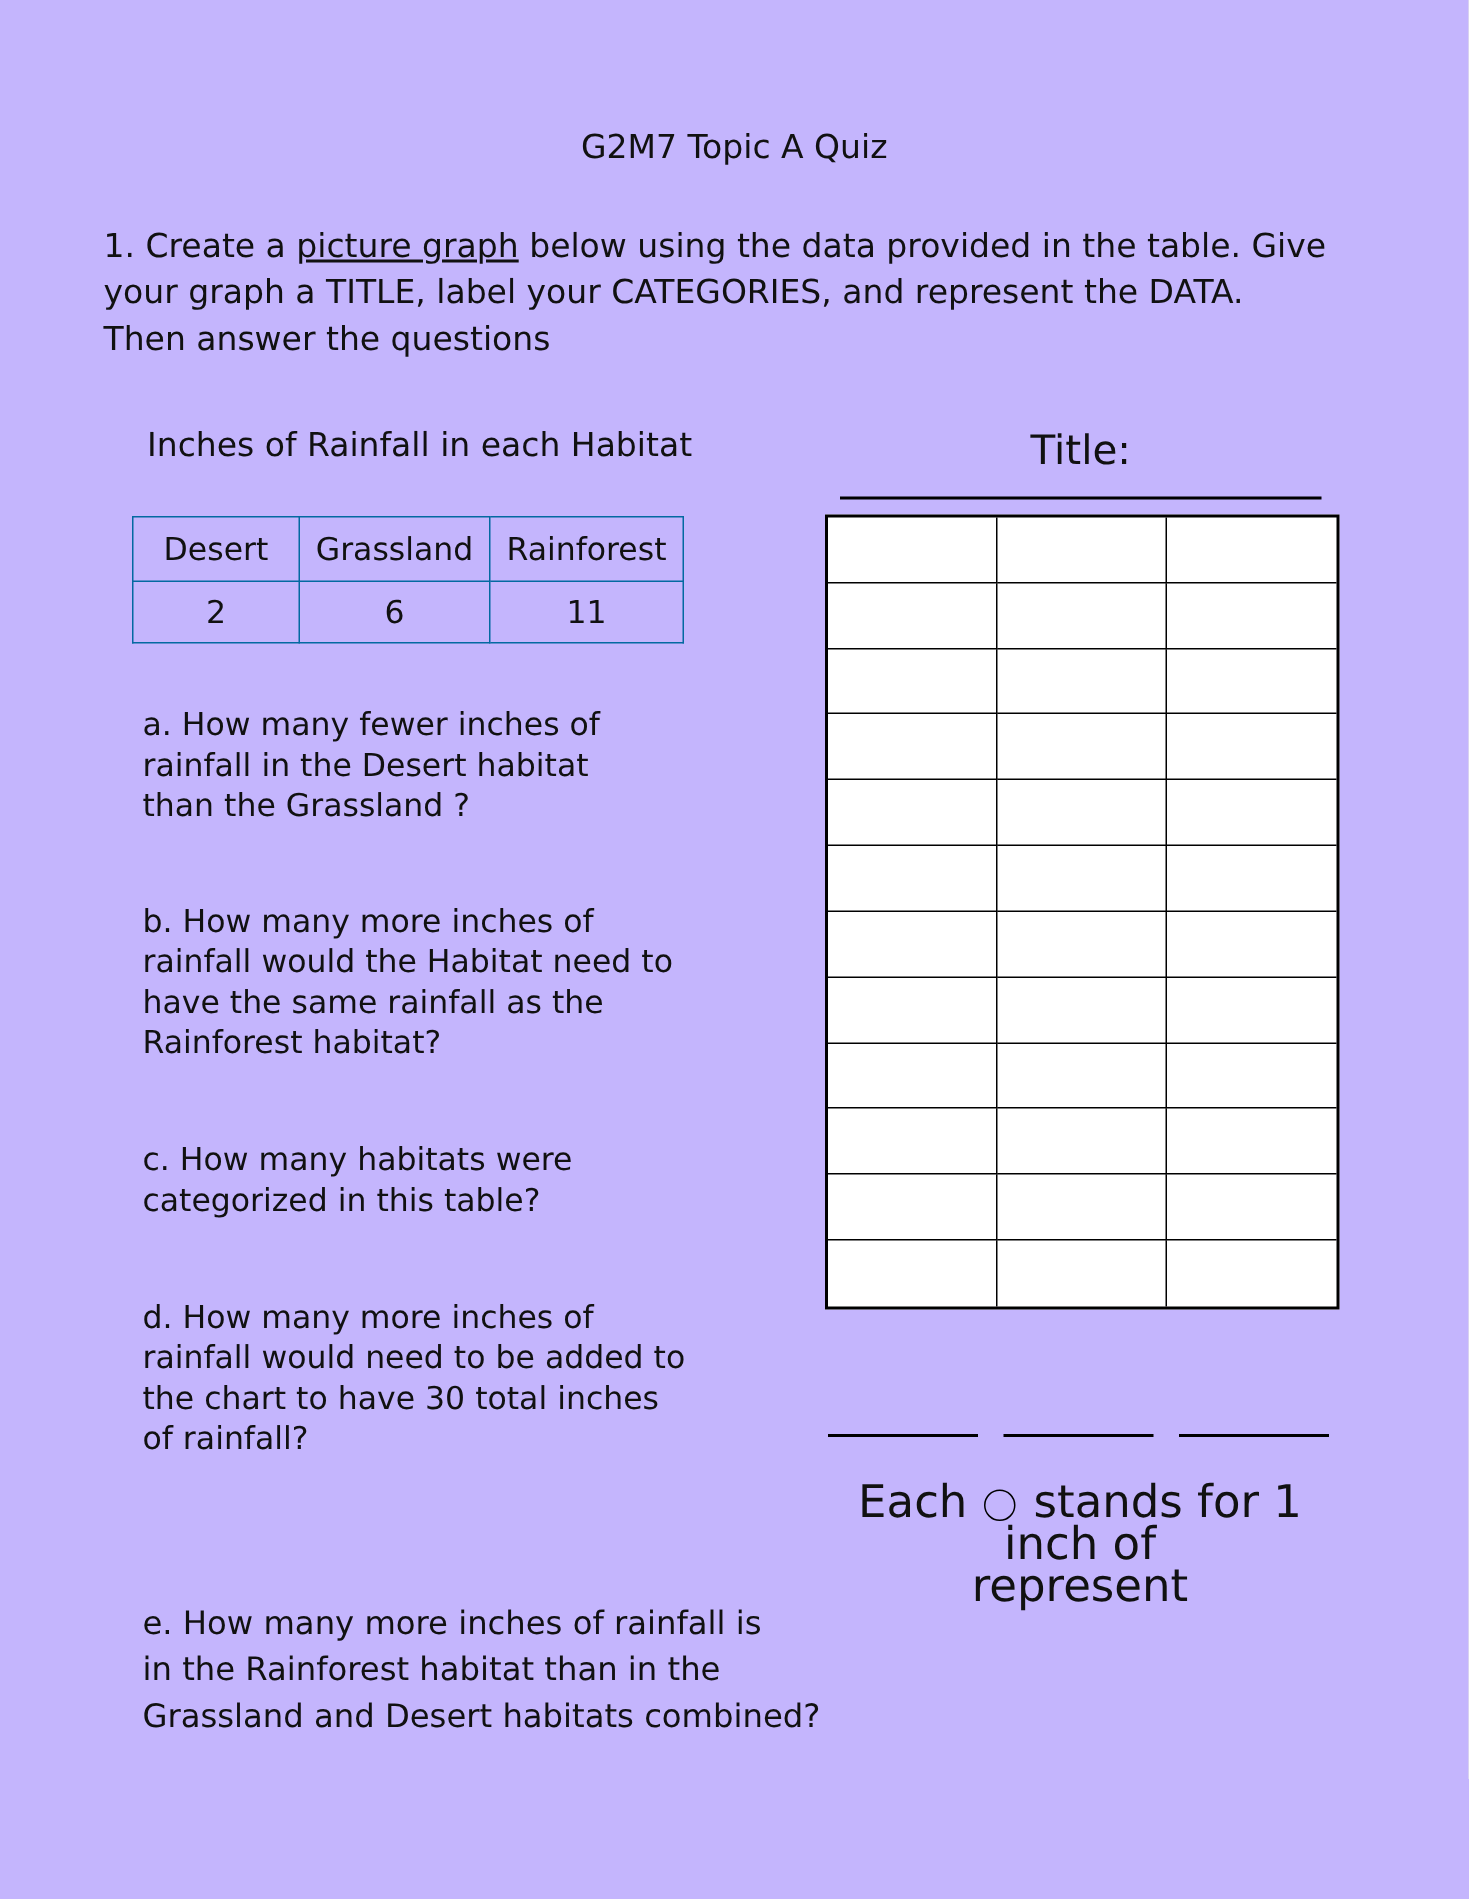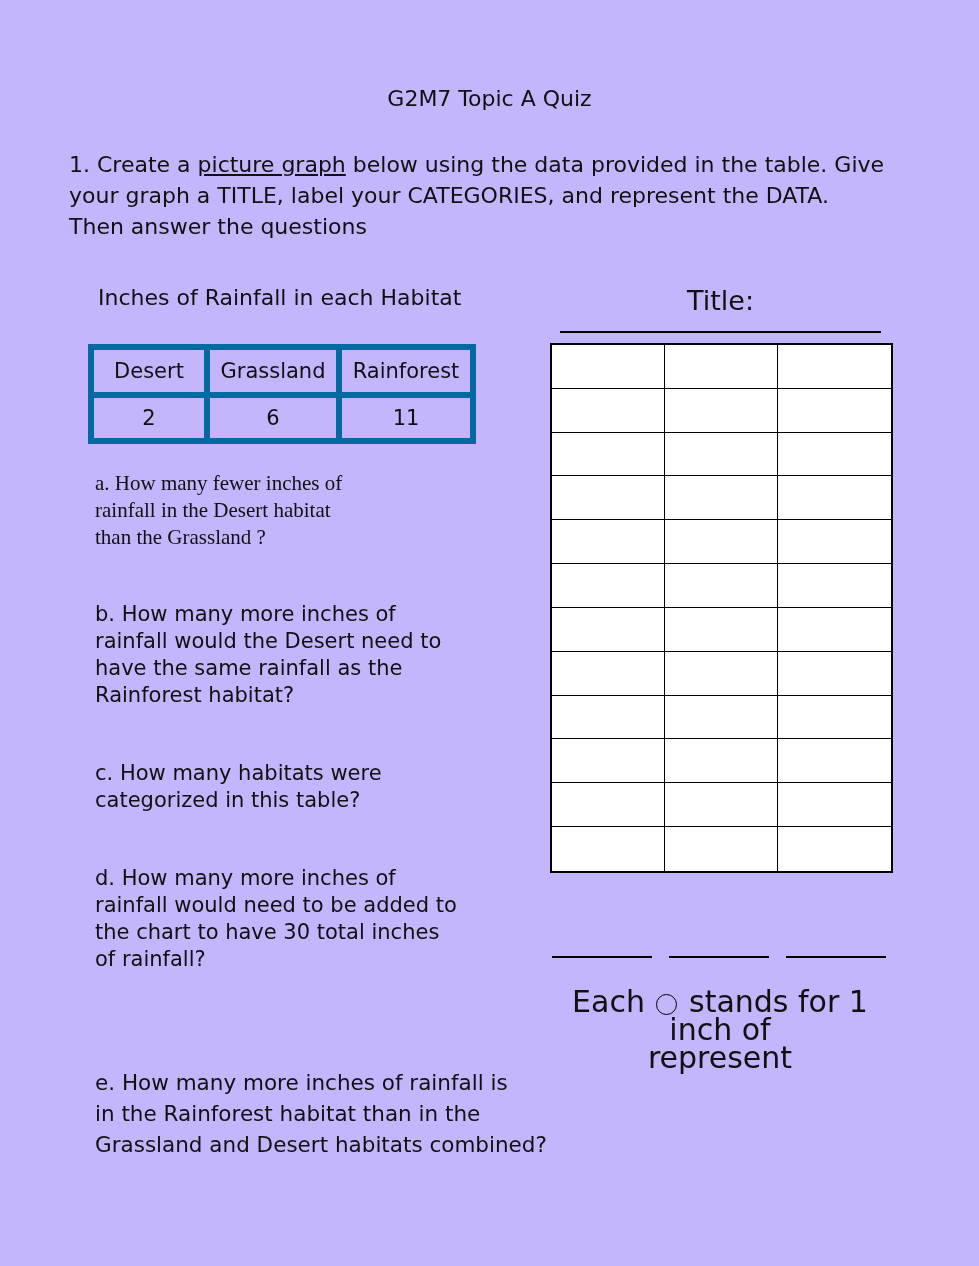--- a/index.html
+++ b/index.html
@@ -7,29 +7,29 @@
     position:relative;width:979px;height:1266px;background:#c4b5fd;
     font-family:"DejaVu Sans","Liberation Sans",sans-serif;color:#111;
     margin:0 auto;overflow:hidden;
   }
   .page-title{position:absolute;top:86px;left:0;width:100%;text-align:center;font-size:22px;}
   .intro{position:absolute;left:69px;top:149px;font-size:22px;line-height:31px;}
   .u{text-decoration:underline;}
   .caption{position:absolute;left:98px;top:285px;font-size:22px;}
 
   table.dtable{position:absolute;left:88px;top:344px;border-collapse:collapse;}
-  table.dtable td{border:6px solid #0369a1;text-align:center;font-size:21px;padding:0;}
+  table.dtable td{border:1px solid #0369a1;text-align:center;font-size:21px;padding:0;}
   td.c1{width:110px;}
   td.c2{width:126px;}
   td.c3{width:128px;}
   tr.hrow td{height:42px;}
   tr.vrow td{height:40px;}
 
   .qblock{position:absolute;font-size:21px;line-height:27px;white-space:nowrap;}
-  .qa{left:95px;top:470px;font-family:Liberation Serif, serif;}
+  .qa{left:95px;top:470px;}
   .qb{left:95px;top:601px;}
   .qc{left:95px;top:760px;}
   .qd{left:95px;top:865px;}
   .qe{left:95px;top:1049px;line-height:31px;font-size:21.5px;margin-top:18px;}
 
   .gtitle{position:absolute;left:560px;top:285px;width:321px;text-align:center;font-size:27px;}
   .gtitle-line{position:absolute;left:560px;top:300px;width:321px;height:31px;border-bottom:2px solid #000;}
 
   .pgrid{
     position:absolute;left:550px;top:343px;width:343px;height:530px;
@@ -79,21 +79,21 @@
     </table>
 
   <div class="qblock qa">
     <div>a. How many fewer inches of</div>
     <div>rainfall in the Desert habitat</div>
     <div>than the Grassland ?</div>
   </div>
 
   <div class="qblock qb">
     <div>b. How many more inches of</div>
-    <div>rainfall would the Desert need to</div>
+    <div>rainfall would the Habitat need to</div>
     <div>have the same rainfall as the</div>
     <div>Rainforest habitat?</div>
   </div>
 
   <div class="qblock qc">
     <div>c. How many habitats were</div>
     <div>categorized in this table?</div>
   </div>
 
   <div class="qblock qd">

